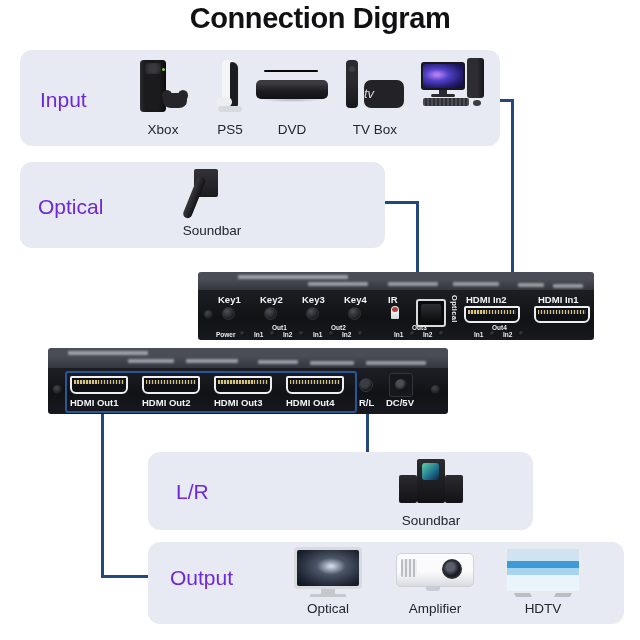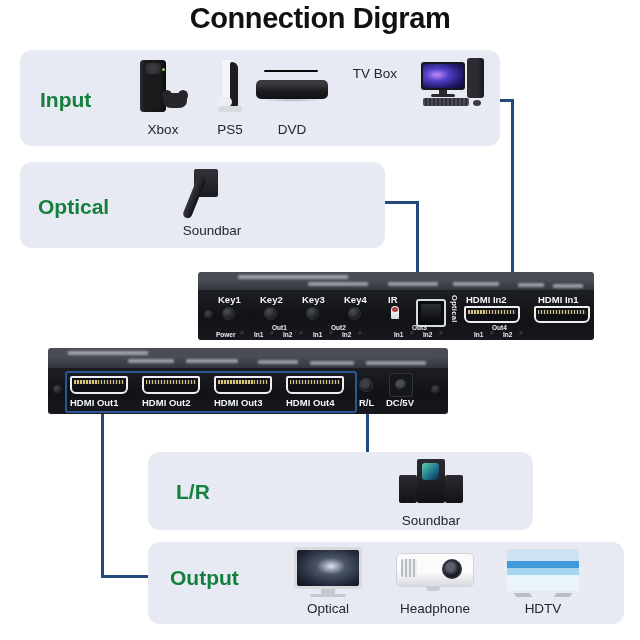--- a/index.html
+++ b/index.html
@@ -15,21 +15,21 @@
   .title{
     position:absolute;left:0;top:2px;width:640px;text-align:center;
     font-size:29px;font-weight:bold;letter-spacing:-0.4px;color:#111114;
   }
 
   
   .panel{
     position:absolute;background:#e7eaf3;border-radius:12px;
   }
   .panel-label{
-    position:absolute;font-weight:bold;color:#15803d;white-space:nowrap;
+    position:absolute;font-weight:normal;color:#6d28d9;white-space:nowrap;
   }
 
   
   .item{position:absolute;text-align:center;}
   .item .cap{
     font-size:13.5px;color:#23262c;white-space:nowrap;
     font-family:"Liberation Sans", sans-serif;
   }
   .art{position:relative;margin:0 auto;}
 
@@ -204,20 +204,25 @@
     <div class="item" style="left:222px;top:10px;width:100px;">
       <div class="art" style="width:72px;height:56px;">
         <div class="dvd"></div>
           <div class="dvd-slot"></div>
           <div class="dvd-sh"></div>
       </div>
       <div class="cap" style="margin-top:6px;">DVD</div>
     </div>
 
     <div class="item" style="left:300px;top:10px;width:110px;">
+      <div class="art" style="width:66px;height:56px;">
+        <div class="remote"></div>
+          <div class="tvb"></div>
+          <div class="tvb-t">tv</div>
+      </div>
       <div class="cap" style="margin-top:6px;">TV Box</div>
     </div>
 
     <div class="item" style="left:378px;top:8px;width:110px;">
       <div class="art" style="width:64px;height:58px;">
         <div class="pc-mon">
             <div class="pc-scr"></div>
           </div>
         <div class="pc-stand"></div>
           <div class="pc-foot"></div>
@@ -367,21 +372,21 @@
       <div class="cap" style="margin-top:2px;">Optical</div>
     </div>
 
     <div class="item" style="left:232px;top:5px;width:110px;">
       <div class="art" style="width:78px;height:52px;">
         <div class="pj"></div>
           <div class="pj-vent"></div>
           <div class="pj-lens"></div>
           <div class="pj-foot"></div>
       </div>
-      <div class="cap" style="margin-top:2px;">Headphone</div>
+      <div class="cap" style="margin-top:2px;">Amplifier</div>
     </div>
 
     <div class="item" style="left:340px;top:5px;width:110px;">
       <div class="art" style="width:76px;height:52px;">
         <div class="tv">
             <div class="tv-s"></div>
           </div>
           <div class="tv-f1"></div>
           <div class="tv-f2"></div>
       </div>

